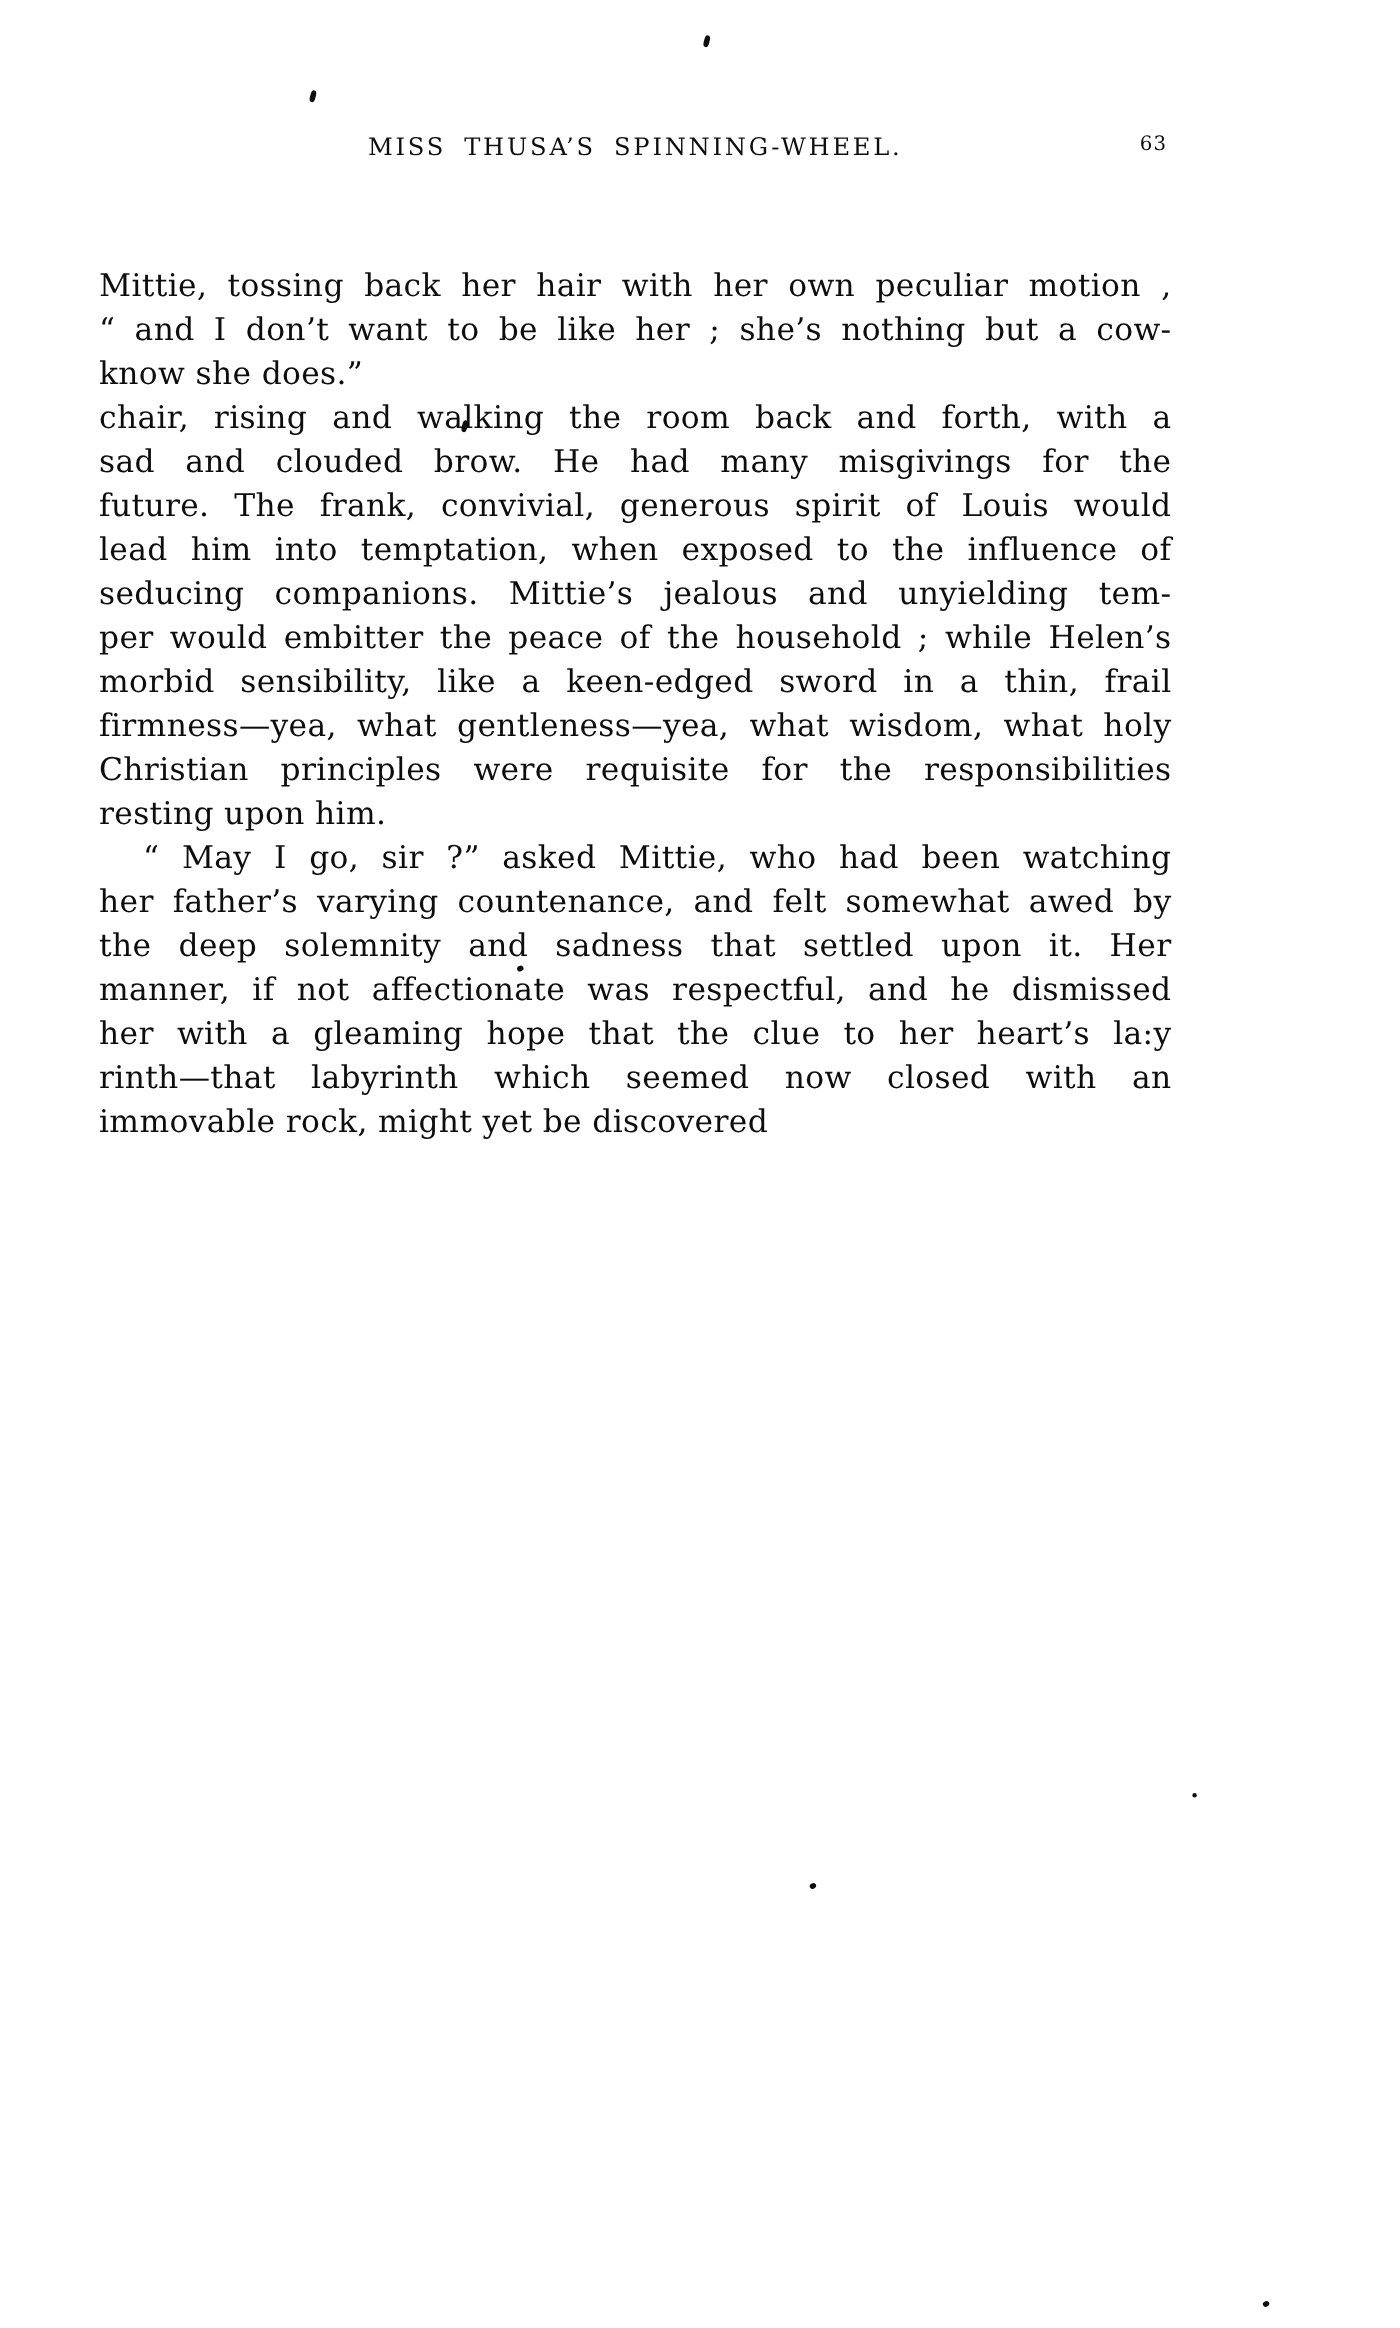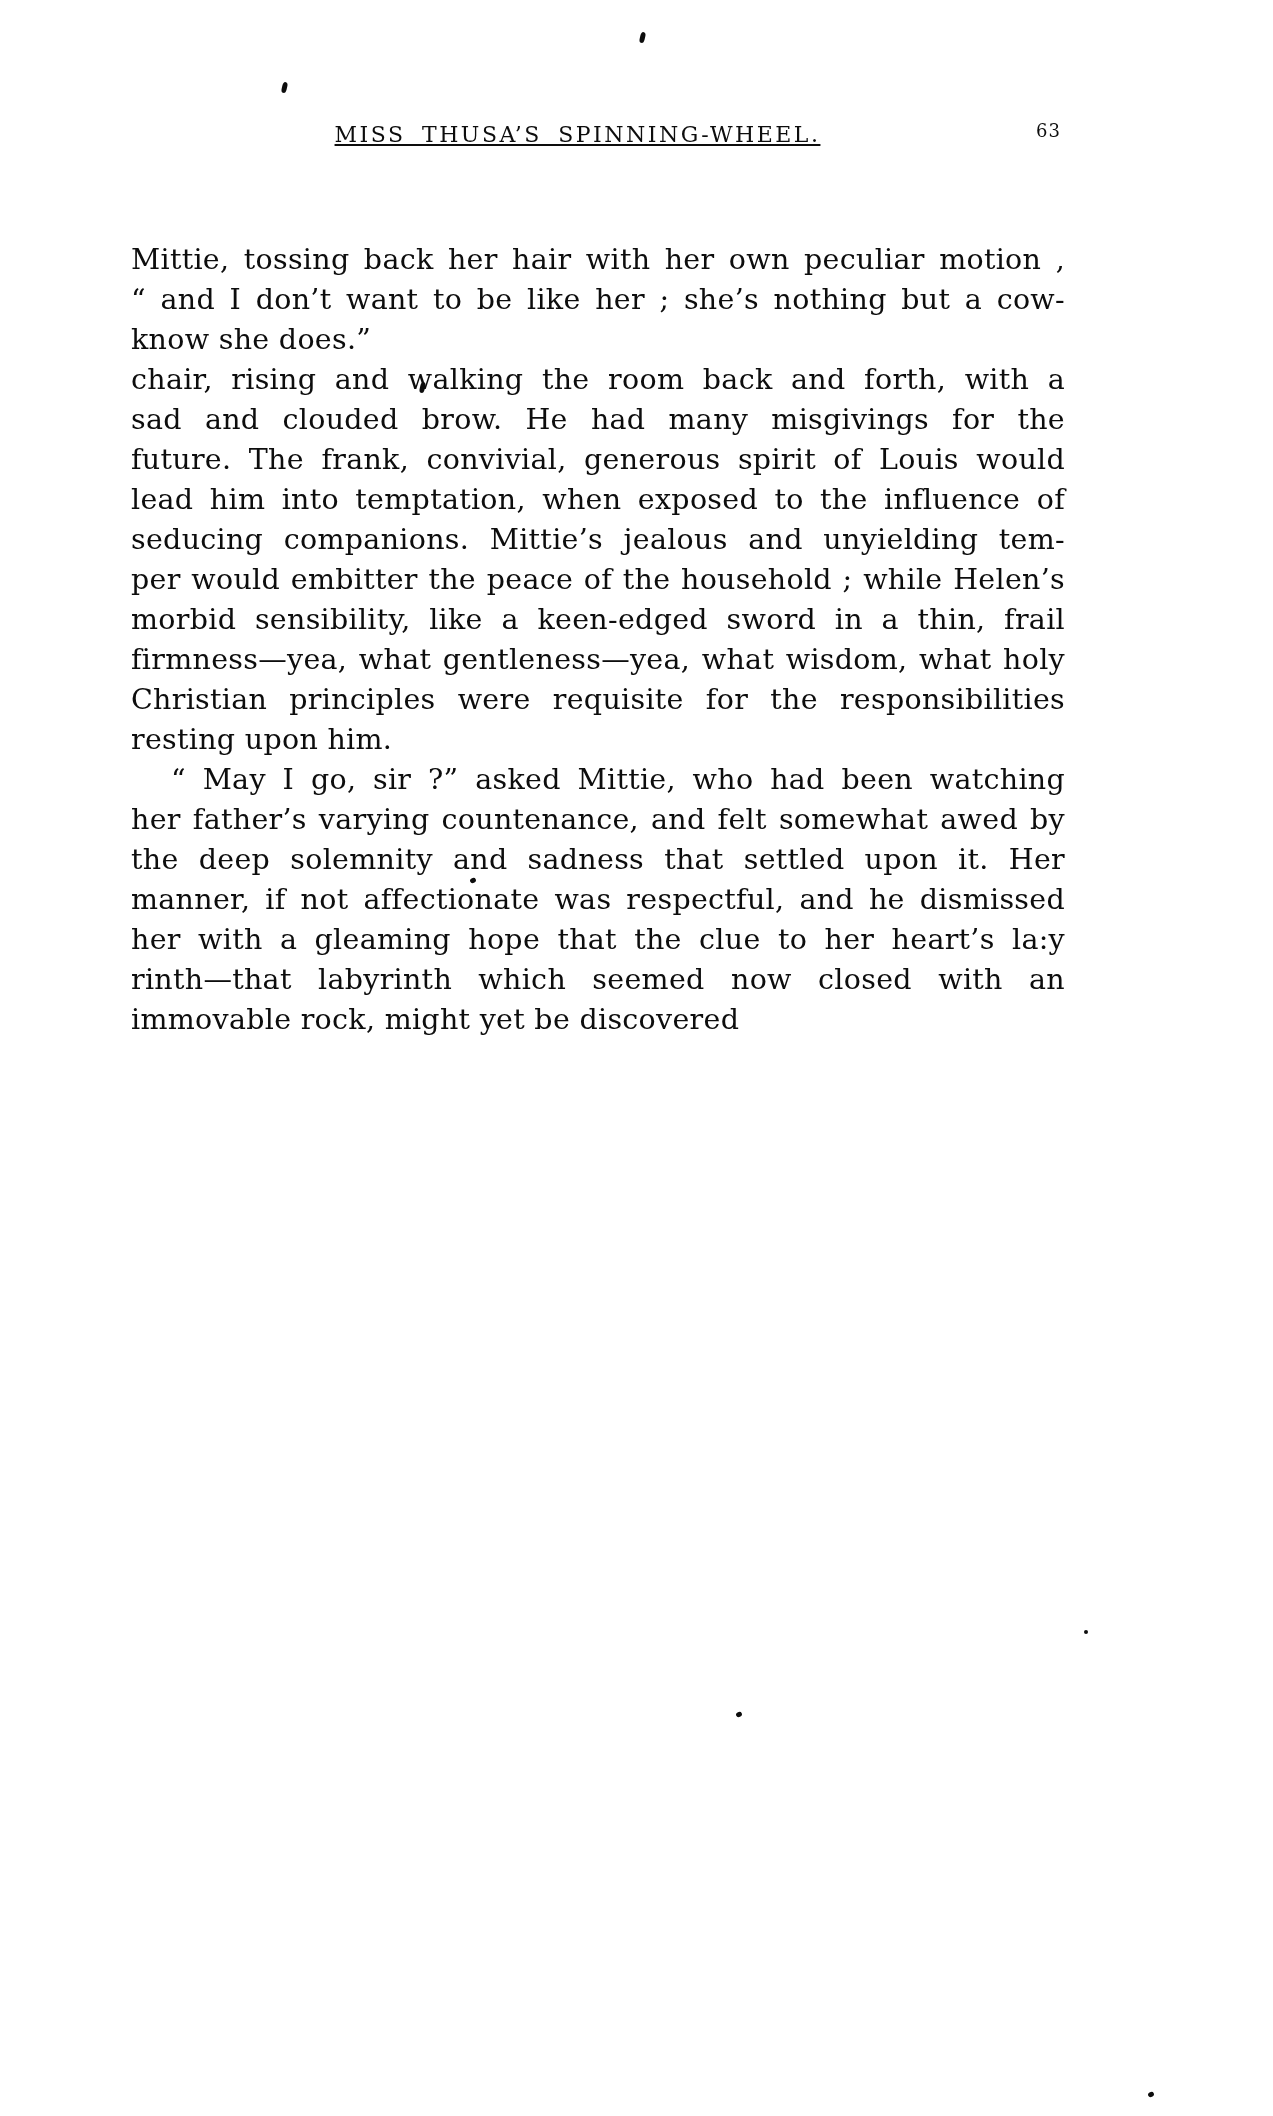--- a/index.html
+++ b/index.html
@@ -26,21 +26,20 @@
   }
   .running-title {
     position: absolute;
     left: 0;
     right: 0;
     text-align: center;
     font-size: 22px;
     letter-spacing: 2.5px;
     word-spacing: 7px;
     white-space: nowrap;
-    text-decoration: underline;
   }
   .page-number {
     position: absolute;
     right: 4px;
     top: -2px;
     font-size: 18px;
     letter-spacing: 1px;
   }
 
   
@@ -53,21 +52,20 @@
     line-height: 40px;
     letter-spacing: 0.3px;
   }
   .text-line {
     text-align: justify;
     text-align-last: justify;
     -moz-text-align-last: justify;
     white-space: normal;
     height: 40px;
     overflow: visible;
-    margin-left: 41px;
   }
   .text-line.end {
     text-align-last: left;
     -moz-text-align-last: left;
   }
   .text-line.indent {
     text-indent: 40px;
   }
 
   

